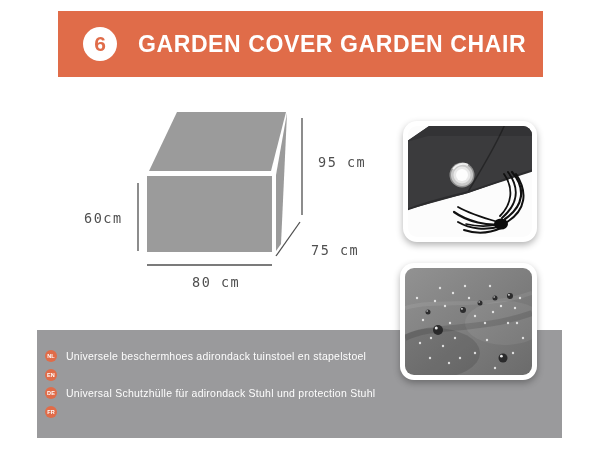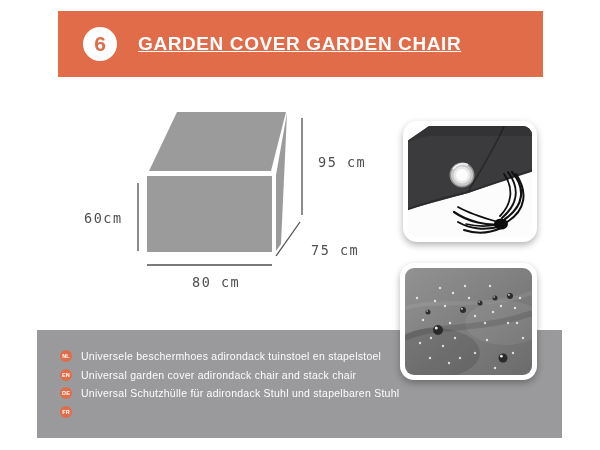--- a/index.html
+++ b/index.html
@@ -6,40 +6,40 @@
   #stage{position:relative;width:600px;height:450px;background:#fff;overflow:hidden;
          font-family:"Liberation Sans",sans-serif;}
 
   
   .header-banner{position:absolute;left:58px;top:11px;width:485px;height:66px;
                  background:var(--accent,#E06C49);display:flex;align-items:center;}
   .number-circle{position:absolute;left:25px;top:16px;width:34px;height:34px;border-radius:50%;
                  background:#fff;display:flex;align-items:center;justify-content:center;
                  color:var(--accent,#E06C49);font-size:21px;font-weight:bold;}
   .header-title{position:absolute;left:80px;top:0;height:66px;display:flex;align-items:center;
-                color:#fff;font-size:19px;font-weight:bold;letter-spacing:0.6px;white-space:nowrap;text-decoration:underline;}
+                color:#fff;font-size:23px;font-weight:bold;letter-spacing:0.6px;white-space:nowrap;}
 
   
   .cube-svg{position:absolute;left:0;top:0;width:600px;height:450px;}
   .cube-face{fill:var(--cube_gray,#9B9B9B);stroke:none;}
   .dim-line{stroke:var(--dimension,#4F4F4F);stroke-width:1.3;fill:none;}
   .dim-label{fill:var(--dimension,#4F4F4F);font-family:"DejaVu Sans Mono",monospace;
              font-size:13.5px;letter-spacing:1.5px;}
 
   
   .photo-card{position:absolute;background:#fff;padding:5px;border-radius:14px;
               box-shadow:0 3px 7px rgba(0,0,0,0.30);z-index:3;}
   .photo-clip{overflow:hidden;border-radius:9px;background:#fff;}
   .photo-top{left:403px;top:121px;}
   .photo-bottom{left:400px;top:263px;}
 
   
   .lang-banner{position:absolute;left:37px;top:330px;width:525px;height:108px;
                background:var(--banner_gray,#9A9A9C);z-index:1;box-sizing:border-box;
-               padding:20px 0 0 23px;}
+               padding:20px 0 0 8px;}
   .lang-row{display:flex;align-items:center;height:12px;margin-bottom:6.5px;}
   .lang-badge{width:12px;height:12px;border-radius:50%;background:var(--accent,#E06C49);
               color:#fff;font-size:5.5px;font-weight:bold;display:flex;align-items:center;
               justify-content:center;flex:0 0 12px;letter-spacing:0.2px;}
   .lang-text{margin-left:9px;color:#fdfdfd;font-size:10.5px;letter-spacing:0.25px;white-space:nowrap;}
 </style>
 </head>
 <body>
 
 <div id="stage">
@@ -164,24 +164,23 @@
     </div>
   </div>
 
   <div class="lang-banner">
     <div class="lang-row">
       <span class="lang-badge">NL</span>
       <span class="lang-text">Universele beschermhoes adirondack tuinstoel en stapelstoel</span>
     </div>
     <div class="lang-row">
       <span class="lang-badge">EN</span>
-      <span class="lang-text">Universal garden cover adirondack chair and stack chair</span>
     </div>
     <div class="lang-row">
       <span class="lang-badge">DE</span>
-      <span class="lang-text">Universal Schutzhülle für adirondack Stuhl und stapelbaren Stuhl</span>
+      <span class="lang-text">Universal Schutzhülle für adirondack Stuhl und protection Stuhl</span>
     </div>
     <div class="lang-row">
       <span class="lang-badge">FR</span>
     </div>
   </div>
 
 </div>
 
 </body></html>

